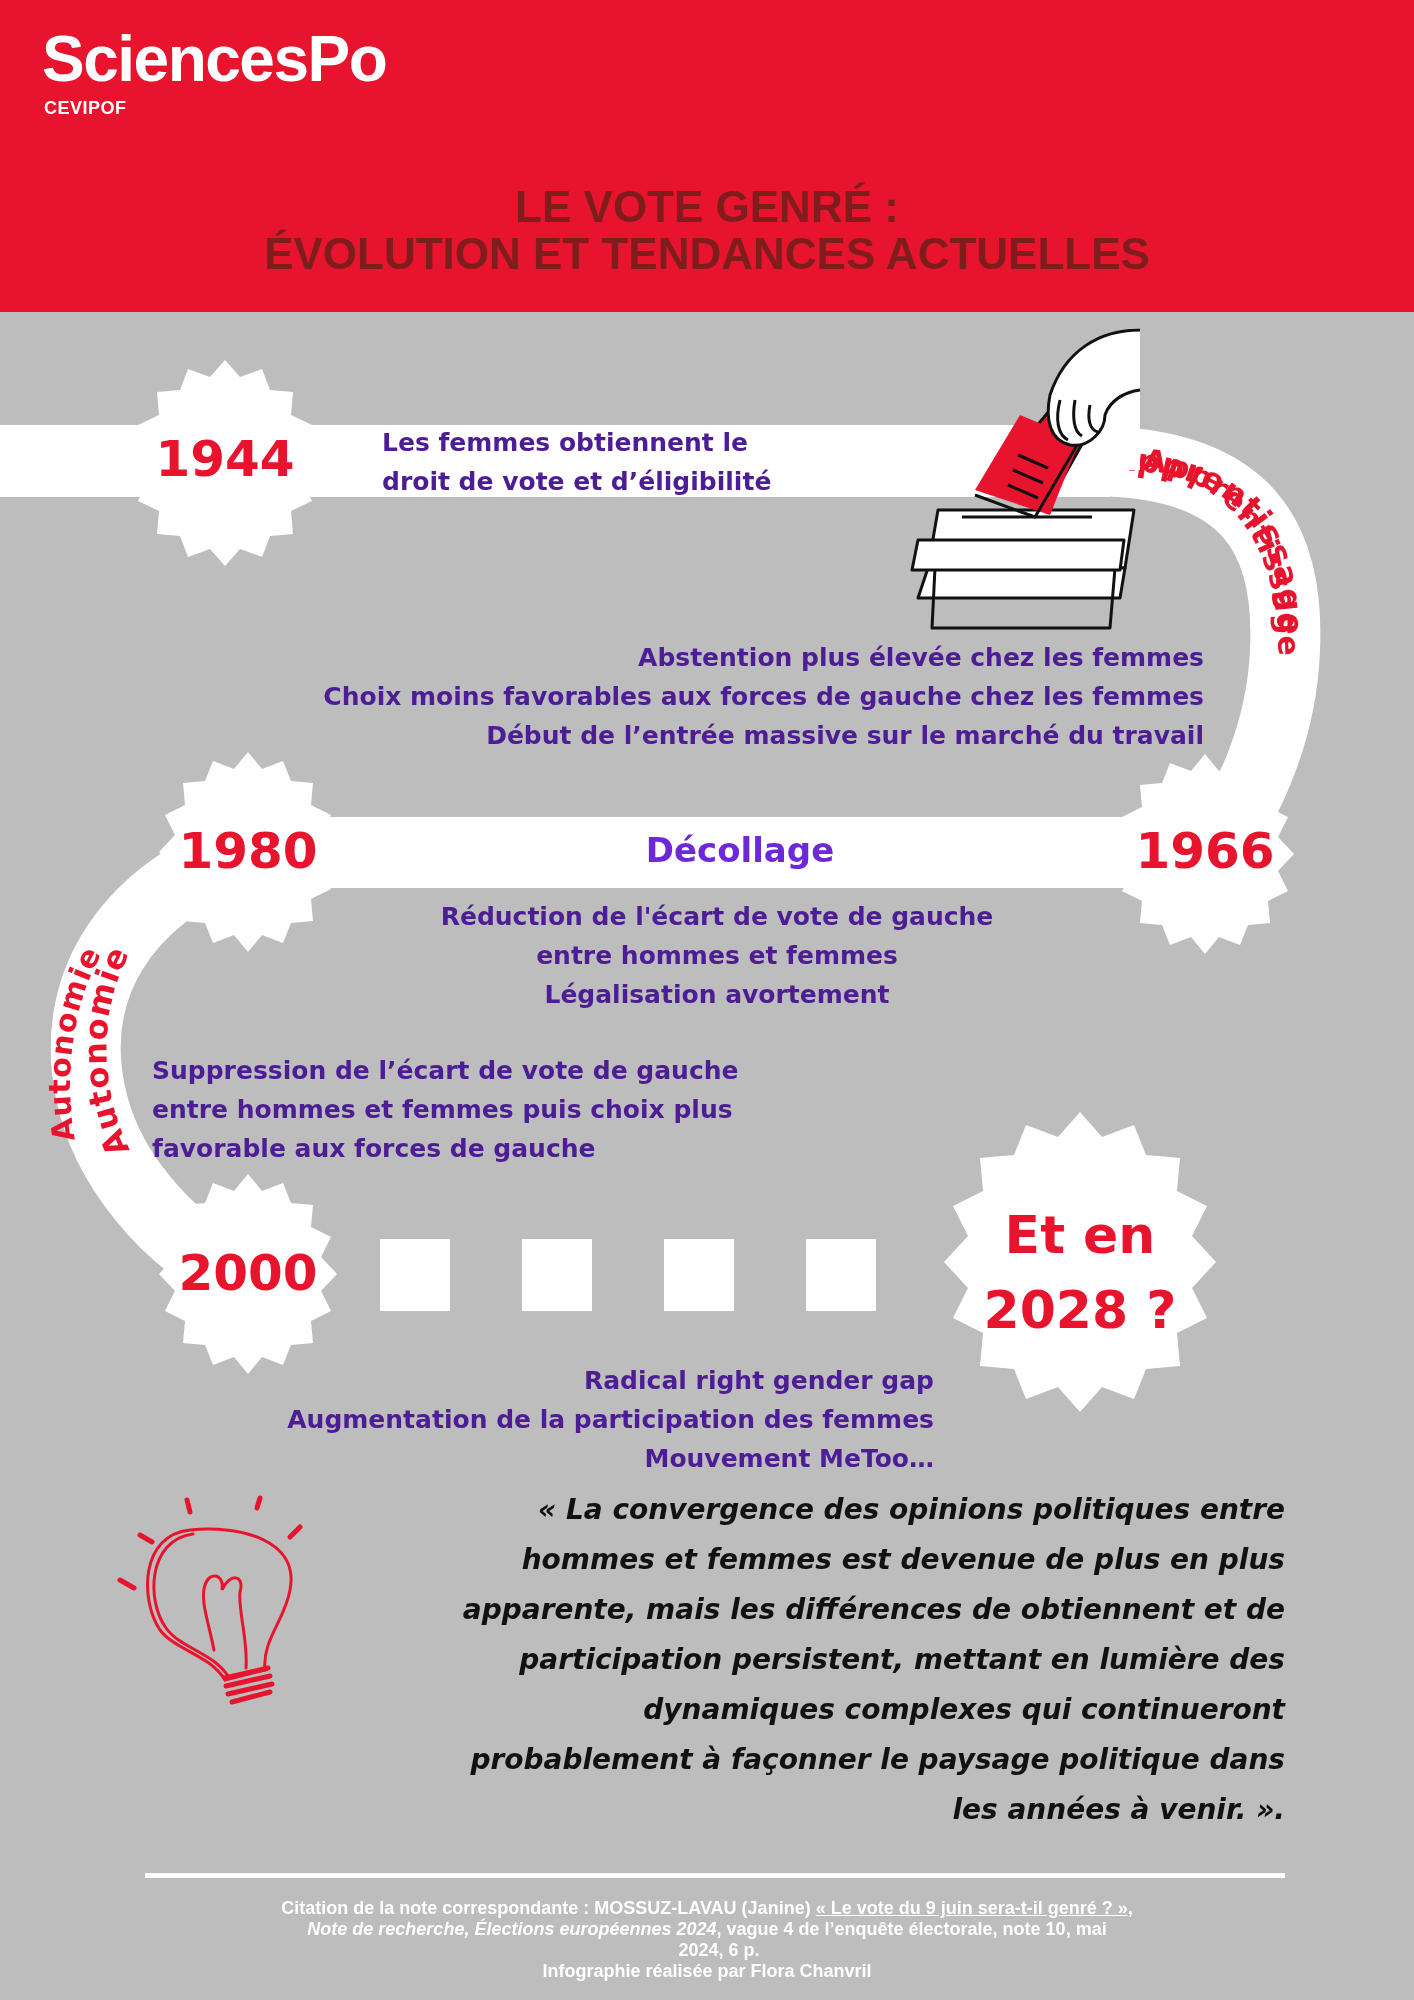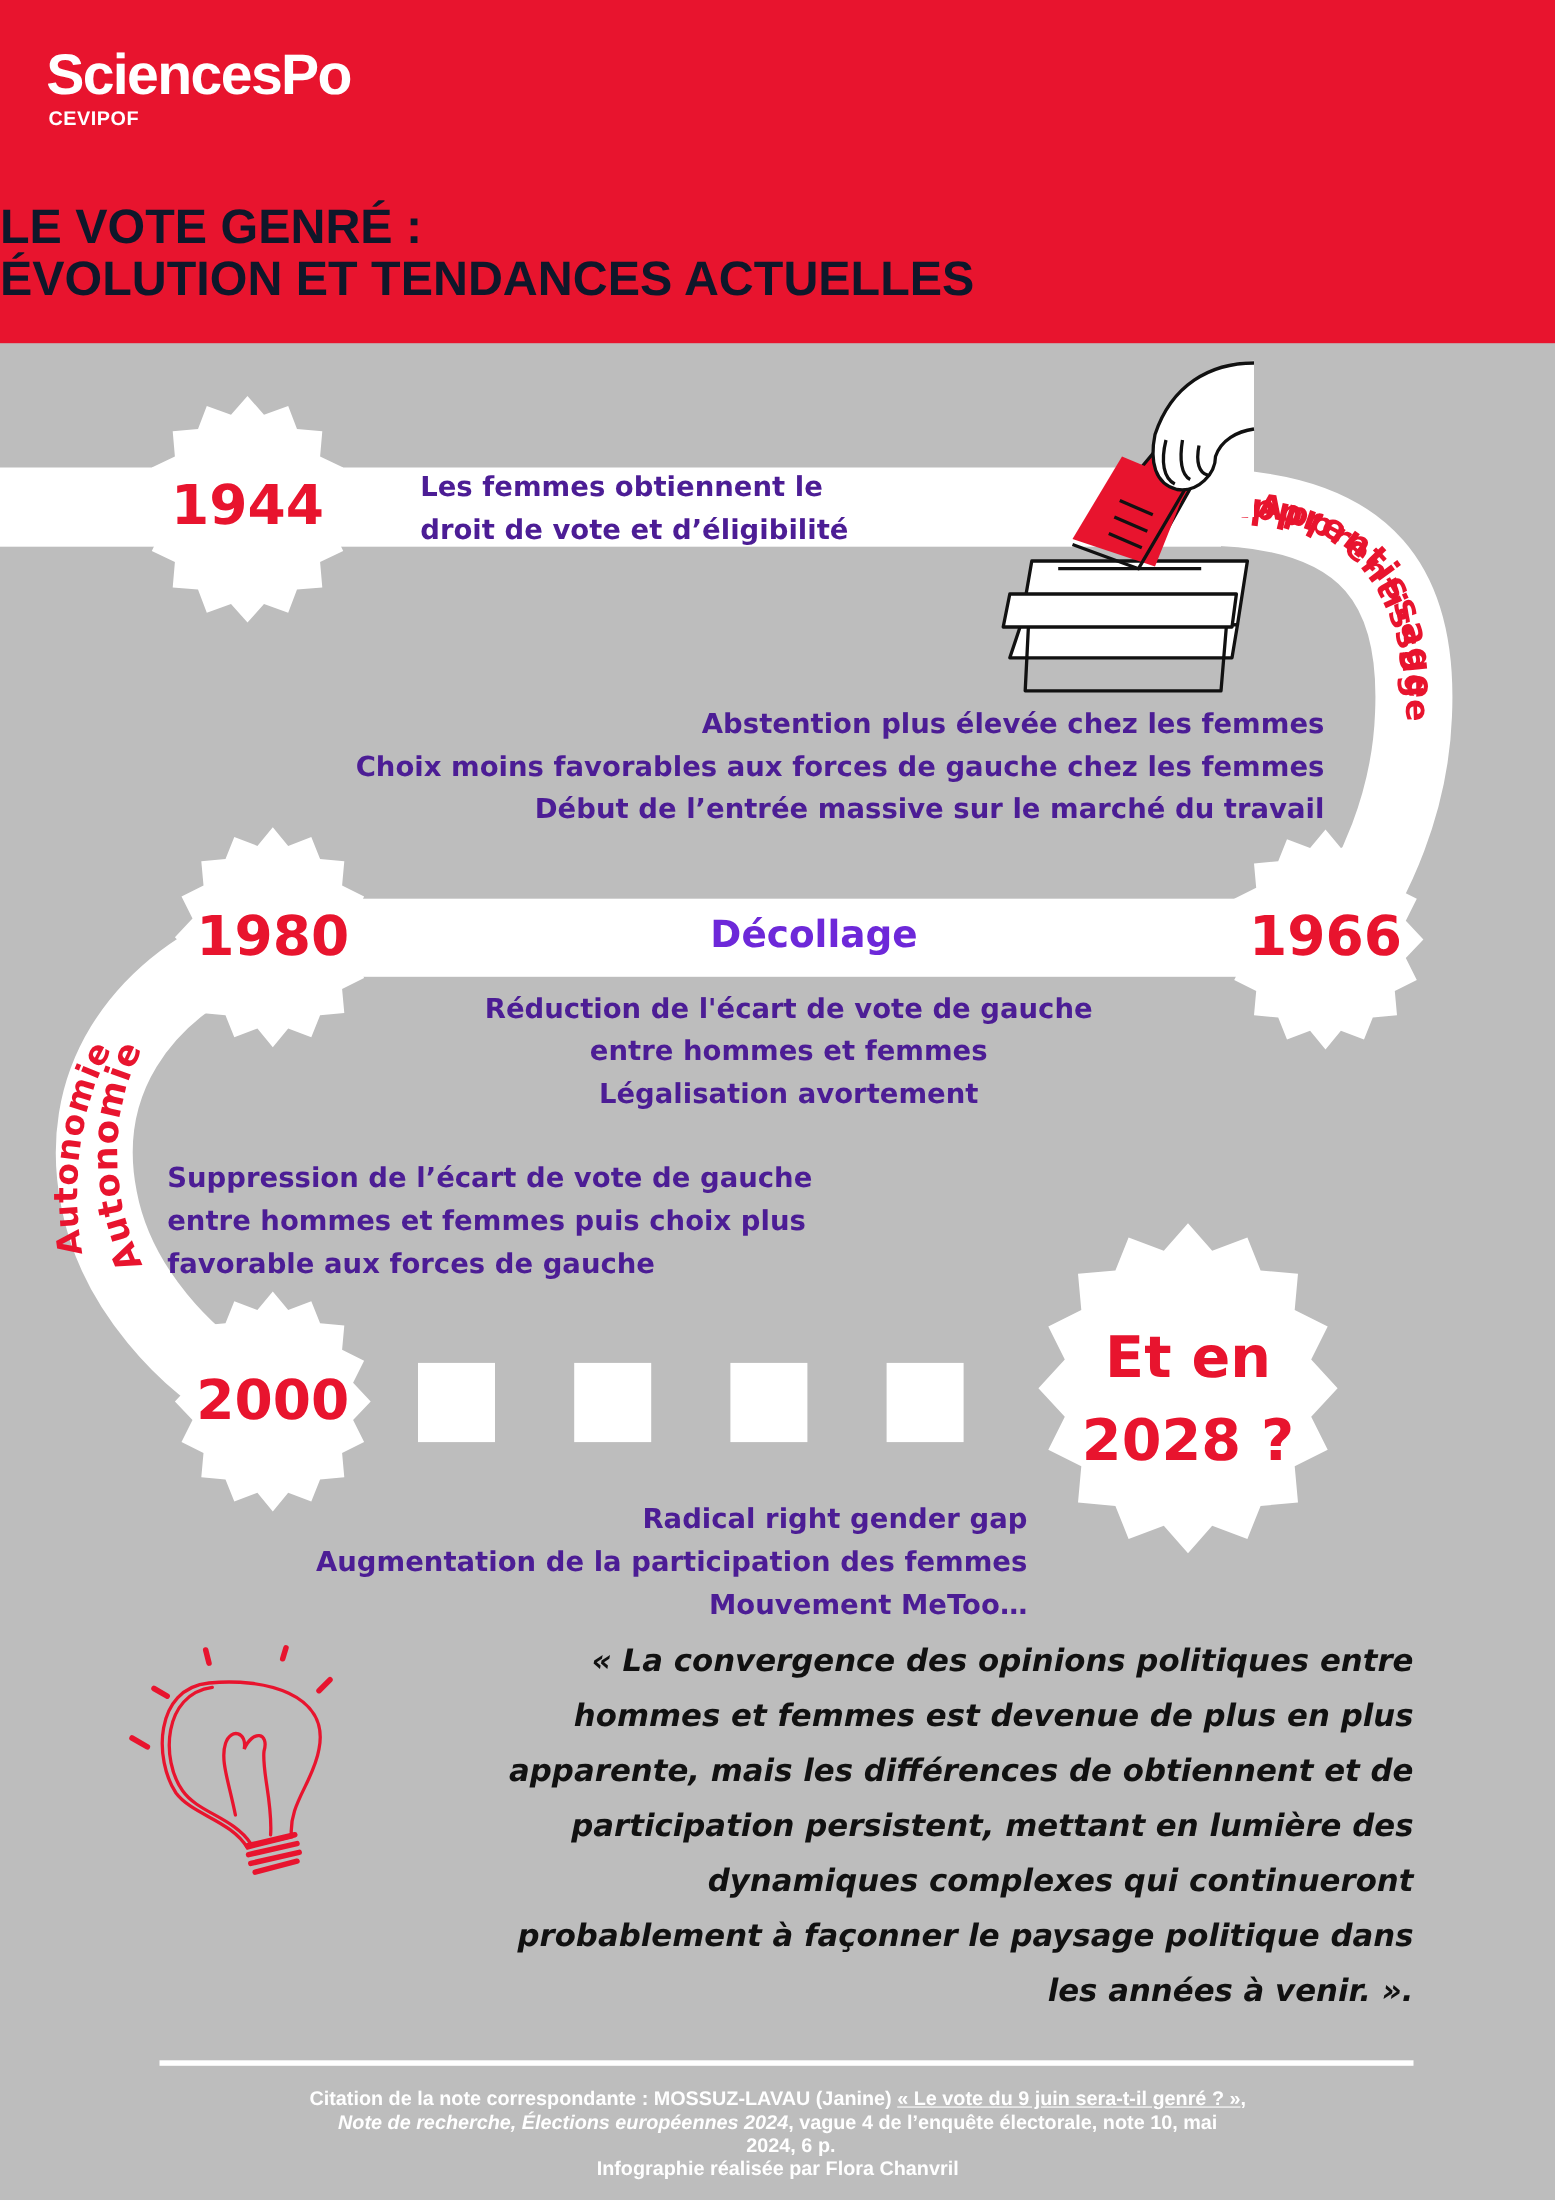--- a/index.html
+++ b/index.html
@@ -1,21 +1,21 @@
 <!DOCTYPE html>
 <html><head>
 <meta charset="utf-8">
 <style>
   html, body { margin:0; padding:0; }
   body { width:1414px; height:2000px; position:relative; overflow:hidden; background:#bdbdbd; font-family:"DejaVu Sans", sans-serif; }
   .abs { position:absolute; }
   .header { left:0; top:0; width:1414px; height:312px; background:#e8142e; }
-  .logo-main { left:42px; top:38px; color:#fff; font-family:"Liberation Sans", sans-serif; font-weight:bold; font-size:52px; letter-spacing:-1.5px; }
+  .logo-main { left:42px; top:22px; color:#fff; font-family:"Liberation Sans", sans-serif; font-weight:bold; font-size:64px; letter-spacing:-1.5px; }
   .logo-sub { left:44px; top:98px; color:#fff; font-family:"Liberation Sans", sans-serif; font-weight:bold; font-size:18px; letter-spacing:0.5px; }
-  .title { left:0; width:1414px; color:#0f172a; font-family:"Liberation Sans", sans-serif; font-weight:bold; font-size:44px; line-height:48px; }
+  .title { left:0; width:1414px; text-align:center; color:#7f1d1d; font-family:"Liberation Sans", sans-serif; font-weight:bold; font-size:44px; line-height:48px; }
   svg.art { position:absolute; left:0; top:0; }
   .year { color:#e8142e; font-weight:bold; font-family:"DejaVu Sans", sans-serif; font-size:50px; text-align:center; }
   .txt { color:#4c1d95; font-weight:bold; font-family:"DejaVu Sans", sans-serif; font-size:25px; line-height:39px; white-space:nowrap; }
   .right { text-align:right;margin-top:25px; }
   .center { text-align:center; }
   .phase { color:#6d28d9; font-weight:bold; font-size:34px; text-align:center; }
   .quote { color:#111; font-style:italic; font-weight:bold; font-family:"DejaVu Sans", sans-serif; font-size:28px; line-height:50px; text-align:right; white-space:nowrap; }
   .divider { left:145px; top:1873px; width:1140px; height:5px; background:#fff; }
   .foot { left:0; width:1414px; text-align:center; color:#fff; font-weight:bold; font-family:"Liberation Sans", sans-serif; font-size:18px; line-height:21px; }
   .foot u { text-decoration:underline; }

